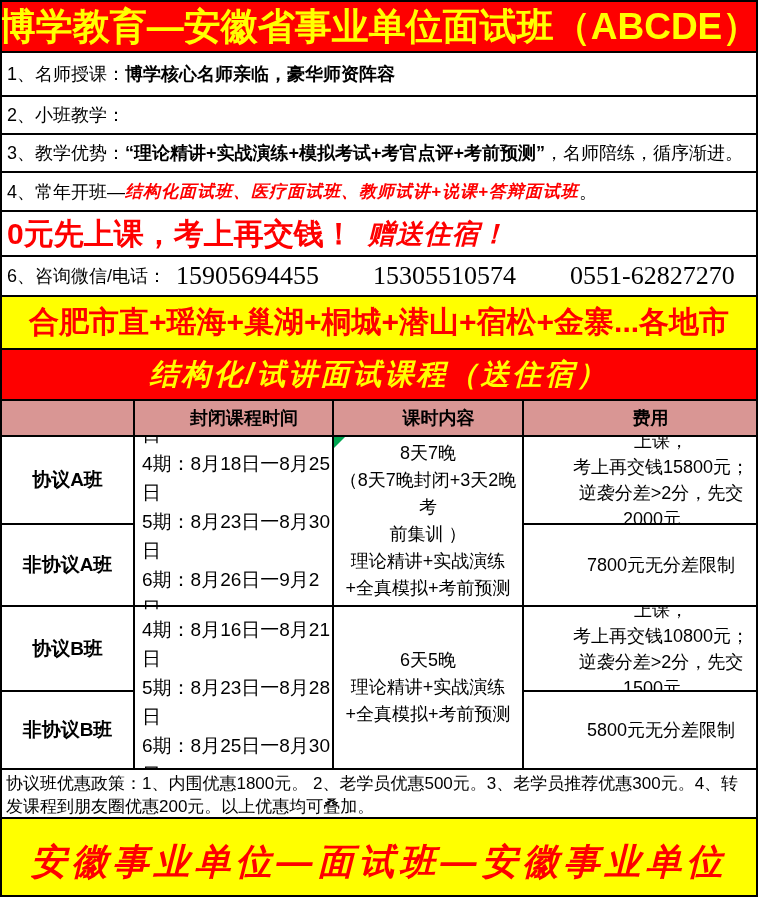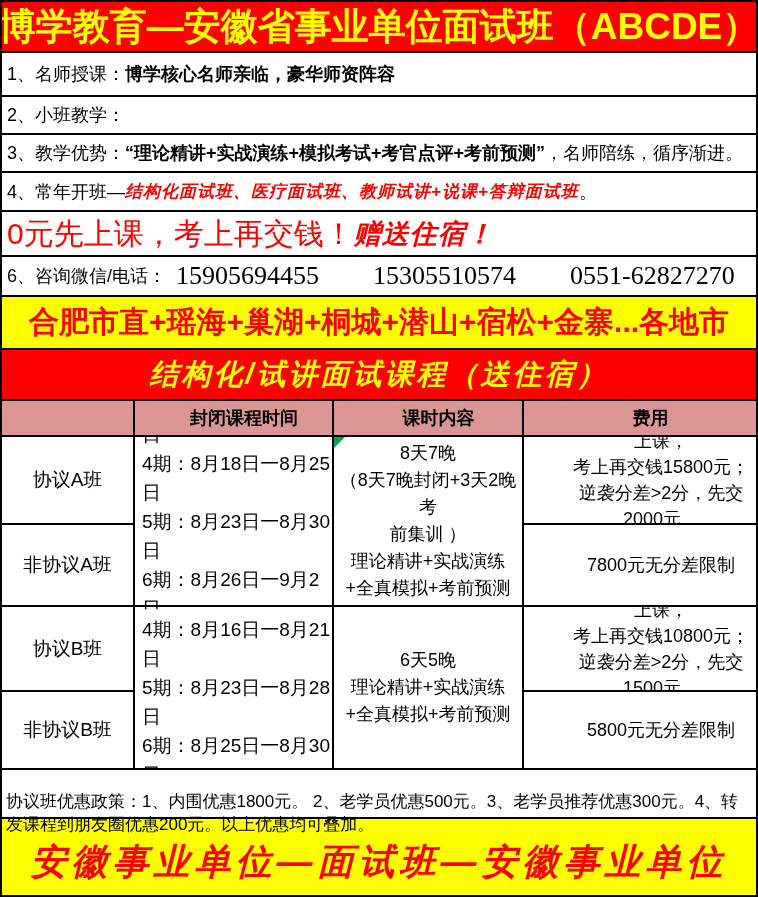--- a/index.html
+++ b/index.html
@@ -21,22 +21,22 @@
     color:var(--yellow);font-weight:bold;font-size:37px;white-space:nowrap;
   }
   
   .feature{
     display:flex;align-items:center;border-bottom:2px solid var(--black);
     padding-left:5px;font-size:18px;color:var(--black);white-space:nowrap;overflow:hidden;
   }
   .f1{height:44px}.f2{height:38px}.f3{height:38px}.f4{height:39px}.f5{height:45px}.f6{height:40px}
   .hl{font-weight:bold;}
   .script-red{color:var(--red);font-weight:bold;font-style:italic;font-size:17px;letter-spacing:1px;}
-  .big-red{color:var(--red);font-weight:normal;font-size:30px;line-height:1;}
-  .f5 .script-red{font-size:27px;}
+  .big-red{color:var(--red);font-weight:bold;font-size:30px;line-height:1;}
+  .f5 .script-red{font-size:27px;margin-left:14px;}
   .phone{font-family:"Liberation Serif","DejaVu Serif",serif;font-size:26px;margin-left:10px;}
   .phone + .phone{margin-left:54px;}
   
   .cities-banner{
     height:53px;background:var(--yellow);border-bottom:2px solid var(--black);
     display:flex;align-items:center;justify-content:center;
   }
   .cities-banner span{color:var(--red);font-weight:bold;font-size:30px;white-space:nowrap;}
   .course-banner{
     height:51px;background:var(--red);border-bottom:2px solid var(--black);
@@ -46,33 +46,33 @@
   
   .course-table{
     height:369px;background:var(--black);border-bottom:2px solid var(--black);
     display:grid;gap:2px;
     grid-template-columns:131px 197px 188px 232px;
     grid-template-rows:34px 86px 80px 83px 76px;
   }
   .cell{background:var(--white);display:flex;align-items:center;justify-content:center;
         font-size:18px;color:var(--black);text-align:center;white-space:pre-line;overflow:hidden;}
   .th{background:var(--pink);font-weight:bold;padding-left:21px;}
-  .rowlabel{font-weight:normal;font-size:19px;}
+  .rowlabel{font-weight:bold;font-size:19px;}
   .sched{justify-content:flex-start;text-align:left;padding-left:7px;font-size:19px;line-height:29px;}
   .content-cell{line-height:27px;position:relative;}
   .fee{line-height:26px;padding-left:42px;}
   .sp2{grid-row:span 2;}
   .corner-marker{
     position:absolute;top:0;left:0;width:0;height:0;
     border-top:11px solid var(--green);border-right:11px solid transparent;
   }
   
   .policy{
     height:49px;border-bottom:2px solid var(--black);
-    font-size:17px;line-height:23px;padding:20px 4px 0 4px;color:var(--black);
+    font-size:17px;line-height:23px;padding:2px 4px 0 4px;color:var(--black);
   }
   .footer-banner{
     height:86px;background:var(--yellow);
     display:flex;align-items:center;justify-content:center;
   }
   .footer-banner span{color:var(--red);font-weight:bold;font-style:italic;font-size:36px;letter-spacing:5px;white-space:nowrap;}
 </style>
 </head>
 <body>
 

